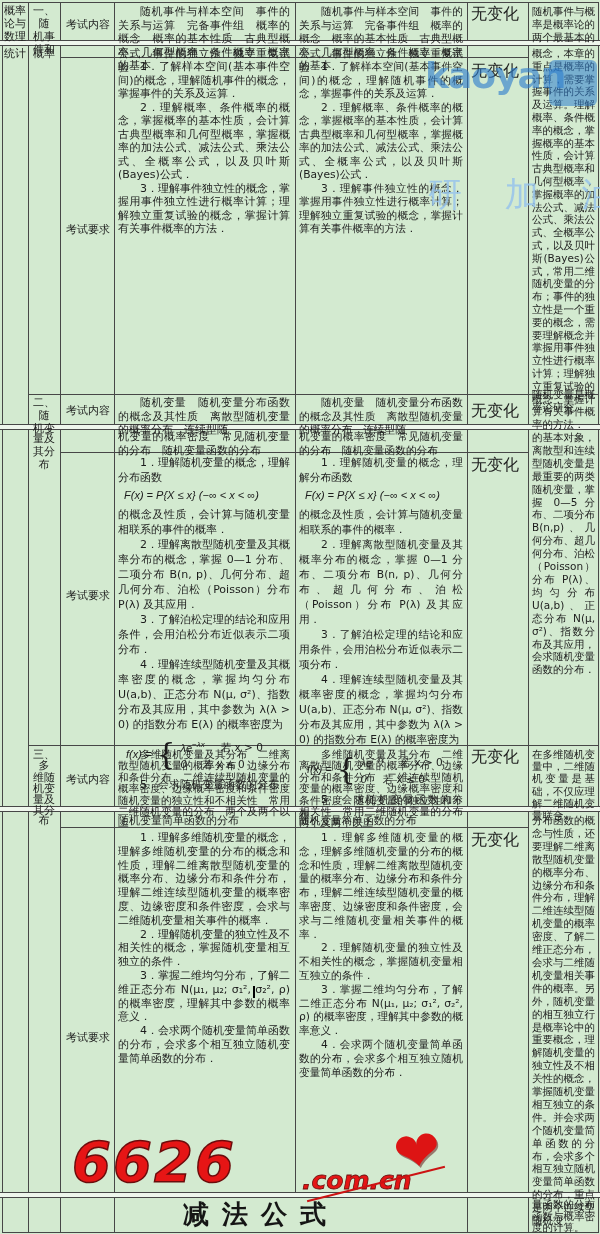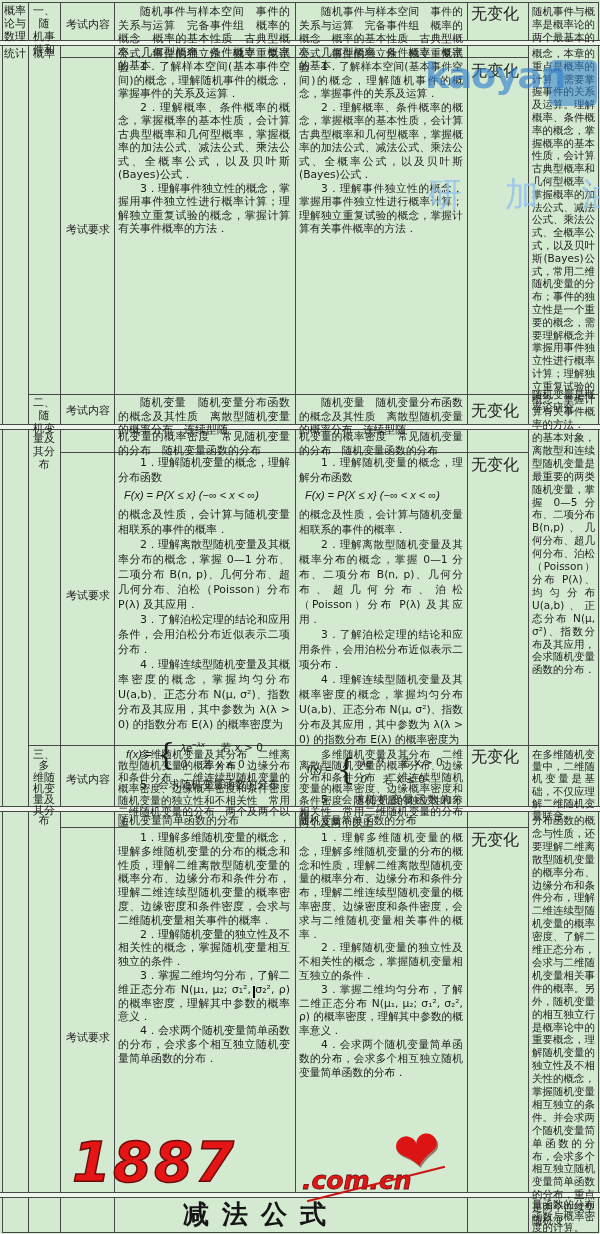--- a/index.html
+++ b/index.html
@@ -241,19 +241,19 @@
   <div class="txt flow c7 lh122" style="top:748px">在多维随机变量中，二维随机变量是基础，不仅应理解二维随机变量联合</div>
   <div class="txt flow c7" style="top:814px">分布函数的概念与性质，还要理解二维离散型随机变量的概率分布、边缘分布和条件分布，理解二维连续型随机变量的概率密度、了解二维正态分布，会求与二维随机变量相关事件的概率。另外，随机变量的相互独立行是概率论中的重要概念，理解随机变量的独立性及不相关性的概念，掌握随机变量相互独立的条件。并会求两个随机变量简单函数的分布，会求多个相互独立随机变量简单函数的分布，重点是两个连续型随机变</div>
   <div class="txt flow c7 lh115" style="top:1199px">量函数的分布函数与概率密度的计算。</div>
 
   <div class="cursor"></div>
 
   <div class="wm-latin">kaoyan</div>
   <div class="wm-block"></div>
   <div class="wm-cjk">研 加 油</div>
 
-  <div class="logo-num">1887</div>
+  <div class="logo-num">6626</div>
   <div class="logo-dom">.com.cn</div>
   <div class="logo-heart">❤</div>
   <div class="logo-arrow"></div>
   <div class="logo-site">减法公式</div>
 
 </div>
 
 </body></html>

